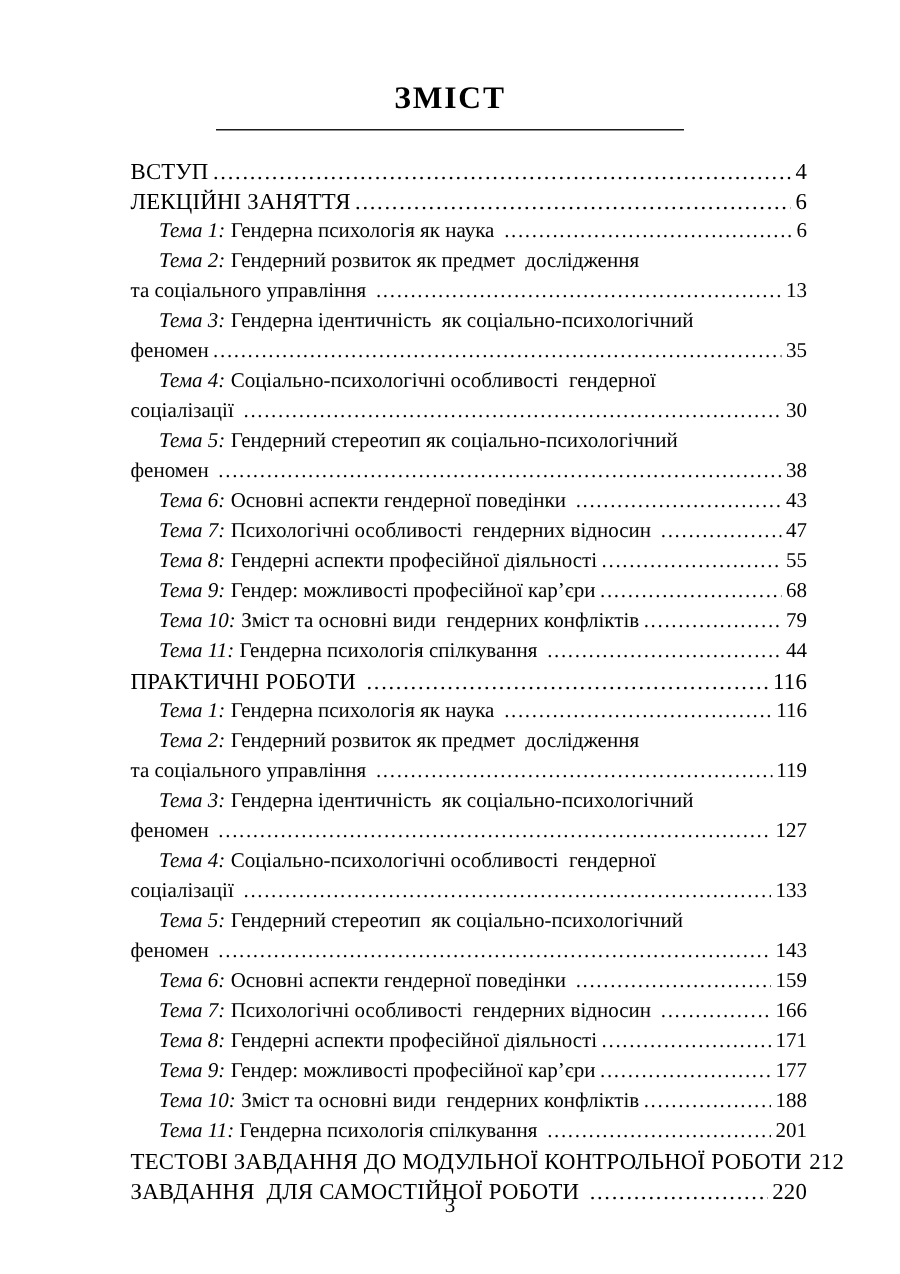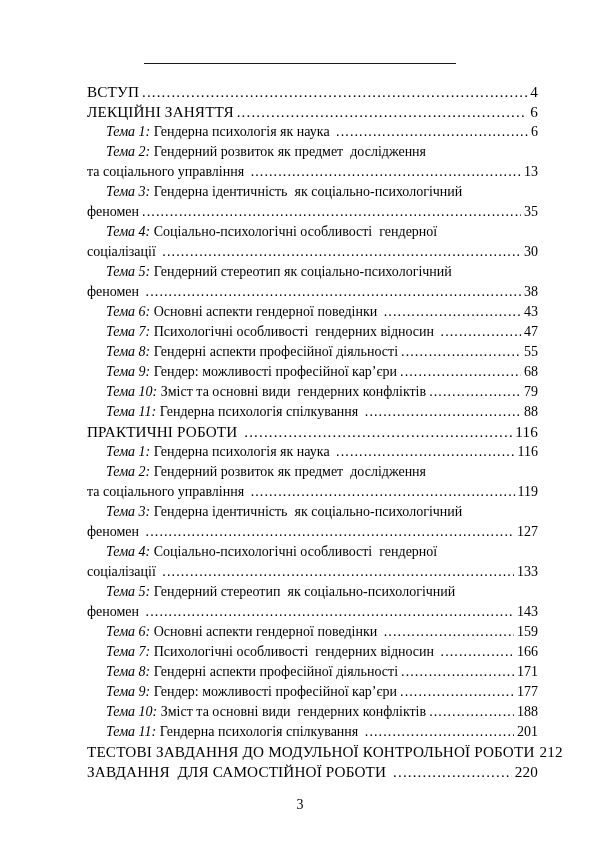--- a/index.html
+++ b/index.html
@@ -138,20 +138,21 @@
     text-align: center;
     font-size: 14px;
   }
 </style>
 </head>
 <body>
 
 <div class="page">
 
   <div class="title-block">
+    <h1 class="doc-title">ЗМІСТ</h1>
     <div class="title-rule"></div>
   </div>
 
   <div class="toc" id="toc-list">
       <div class="toc-entry level-1">
         <div class="entry-row">
           <span class="entry-label"><span>ВСТУП</span></span>
           <span class="leader"></span>
           <span class="page-num">4</span>
         </div>
@@ -250,21 +251,21 @@
         <div class="entry-row">
           <span class="entry-label"><span class="tema-marker">Тема 10:</span><span> Зміст та основні види  гендерних конфліктів</span></span>
           <span class="leader"></span>
           <span class="page-num">79</span>
         </div>
       </div>
       <div class="toc-entry level-2">
         <div class="entry-row">
           <span class="entry-label"><span class="tema-marker">Тема 11:</span><span> Гендерна психологія спілкування </span></span>
           <span class="leader"></span>
-          <span class="page-num">88</span>
+          <span class="page-num">44</span>
         </div>
       </div>
       <div class="toc-entry level-1">
         <div class="entry-row">
           <span class="entry-label"><span>ПРАКТИЧНІ РОБОТИ </span></span>
           <span class="leader"></span>
           <span class="page-num">116</span>
         </div>
       </div>
       <div class="toc-entry level-2">

